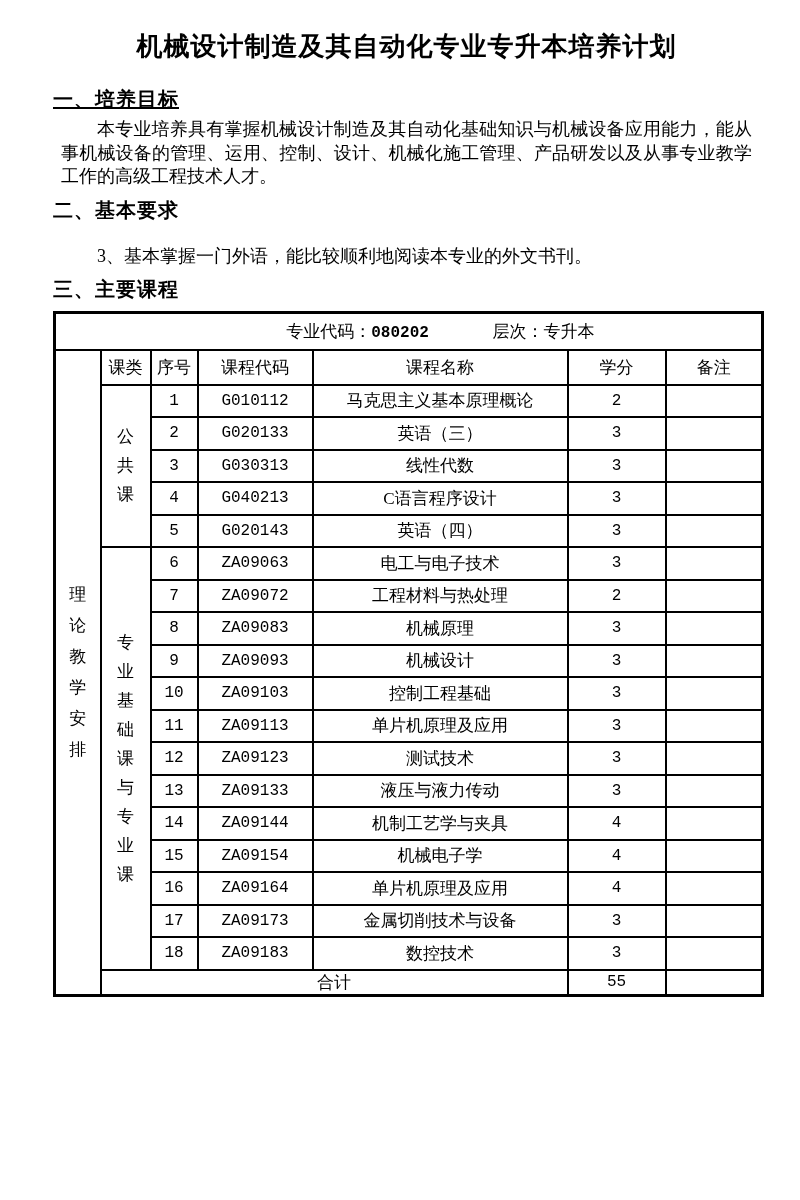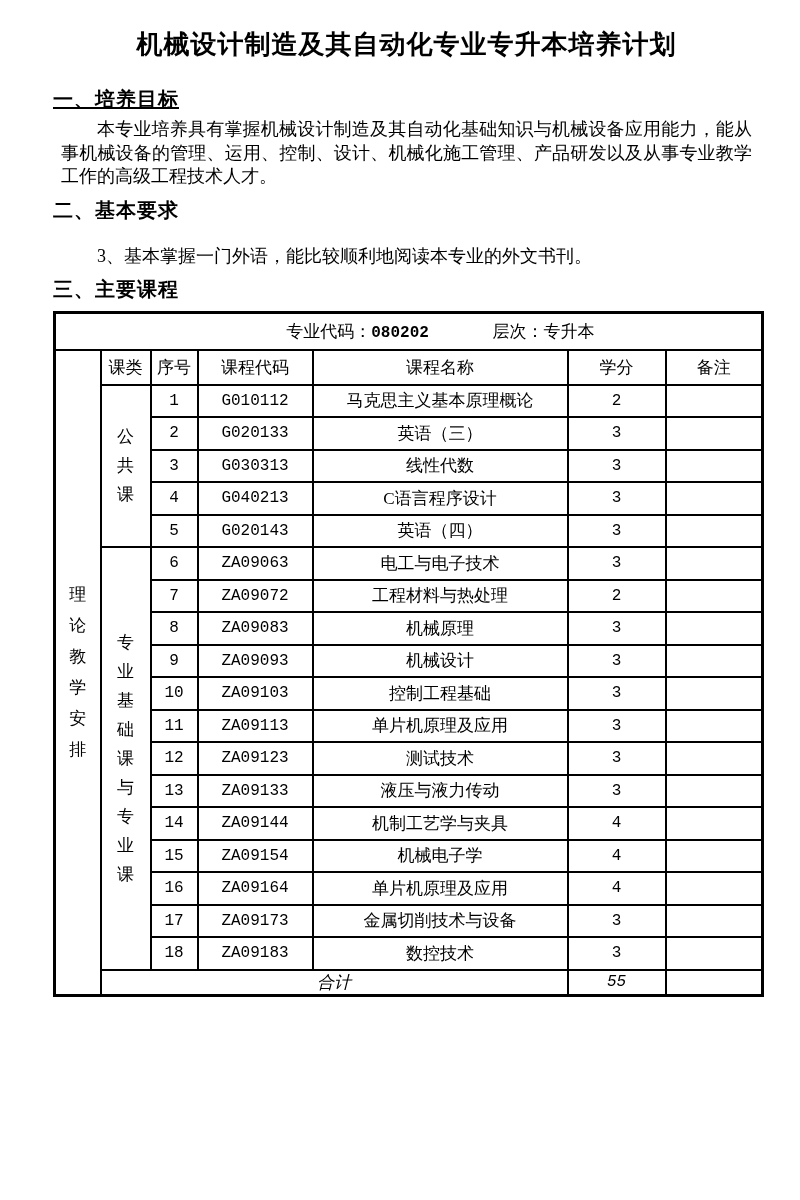--- a/index.html
+++ b/index.html
@@ -7,21 +7,21 @@
   body {
     width: 800px; height: 1200px;
     background: #ffffff; color: #000000;
     font-family: "Liberation Serif", "DejaVu Serif", serif;
     overflow: hidden;
   }
   .page { padding: 28px 40px 0 53px; }
 
   .doc-title {
     margin: 0; text-align: center;
-    font-family: Liberation Mono, monospace;
+    font-family: Liberation Sans, sans-serif;
     font-size: 26px; font-weight: bold; line-height: 36px;
     letter-spacing: 1px;
   }
   .sec-heading {
     margin: 0; font-size: 20px; font-weight: bold;
     line-height: 26px; letter-spacing: 1px;
     font-family: "Liberation Serif", "DejaVu Serif", serif;
   }
   .sec1-heading { margin-top: 22px; text-decoration: underline; }
   .sec2-heading { margin-top: 1px; }
@@ -43,21 +43,21 @@
     padding-left: 8px;
   }
   table.courses td, table.courses th {
     border: 2px solid #000; padding: 0;
     text-align: center; vertical-align: middle;
     font-weight: normal; overflow: hidden;
   }
   tr.meta-row { height: 37px; }
   tr.head-row { height: 35px; }
   tr.data-row { height: 32.5px; }
-  tr.total-row { height: 17px; font-style: italic; }
+  tr.total-row { height: 17px; }
 
   td.meta-cell { text-align: left; padding-left: 7px; font-weight: bold; font-size: 17px; }
   .meta-seg1 { display: inline-block; width: 270px; }
   .mono { font-family: "Liberation Mono", "DejaVu Sans Mono", monospace; }
   td.meta-cell .mono { font-size: 16px; font-weight: bold; }
 
   td.num, td.credit { font-family: "Liberation Mono", "DejaVu Sans Mono", monospace; font-size: 16px; }
   td.code { font-family: Liberation Mono, monospace; font-size: 16px; }
   td.name { text-align: left; padding-left: 6px; }
 

